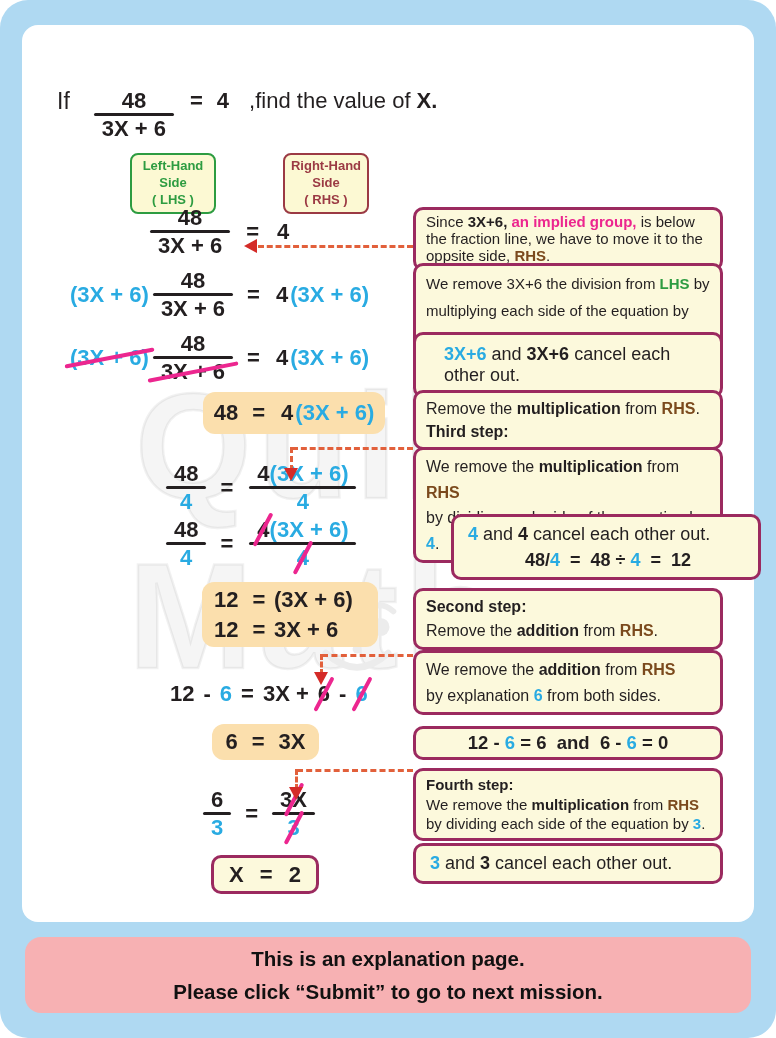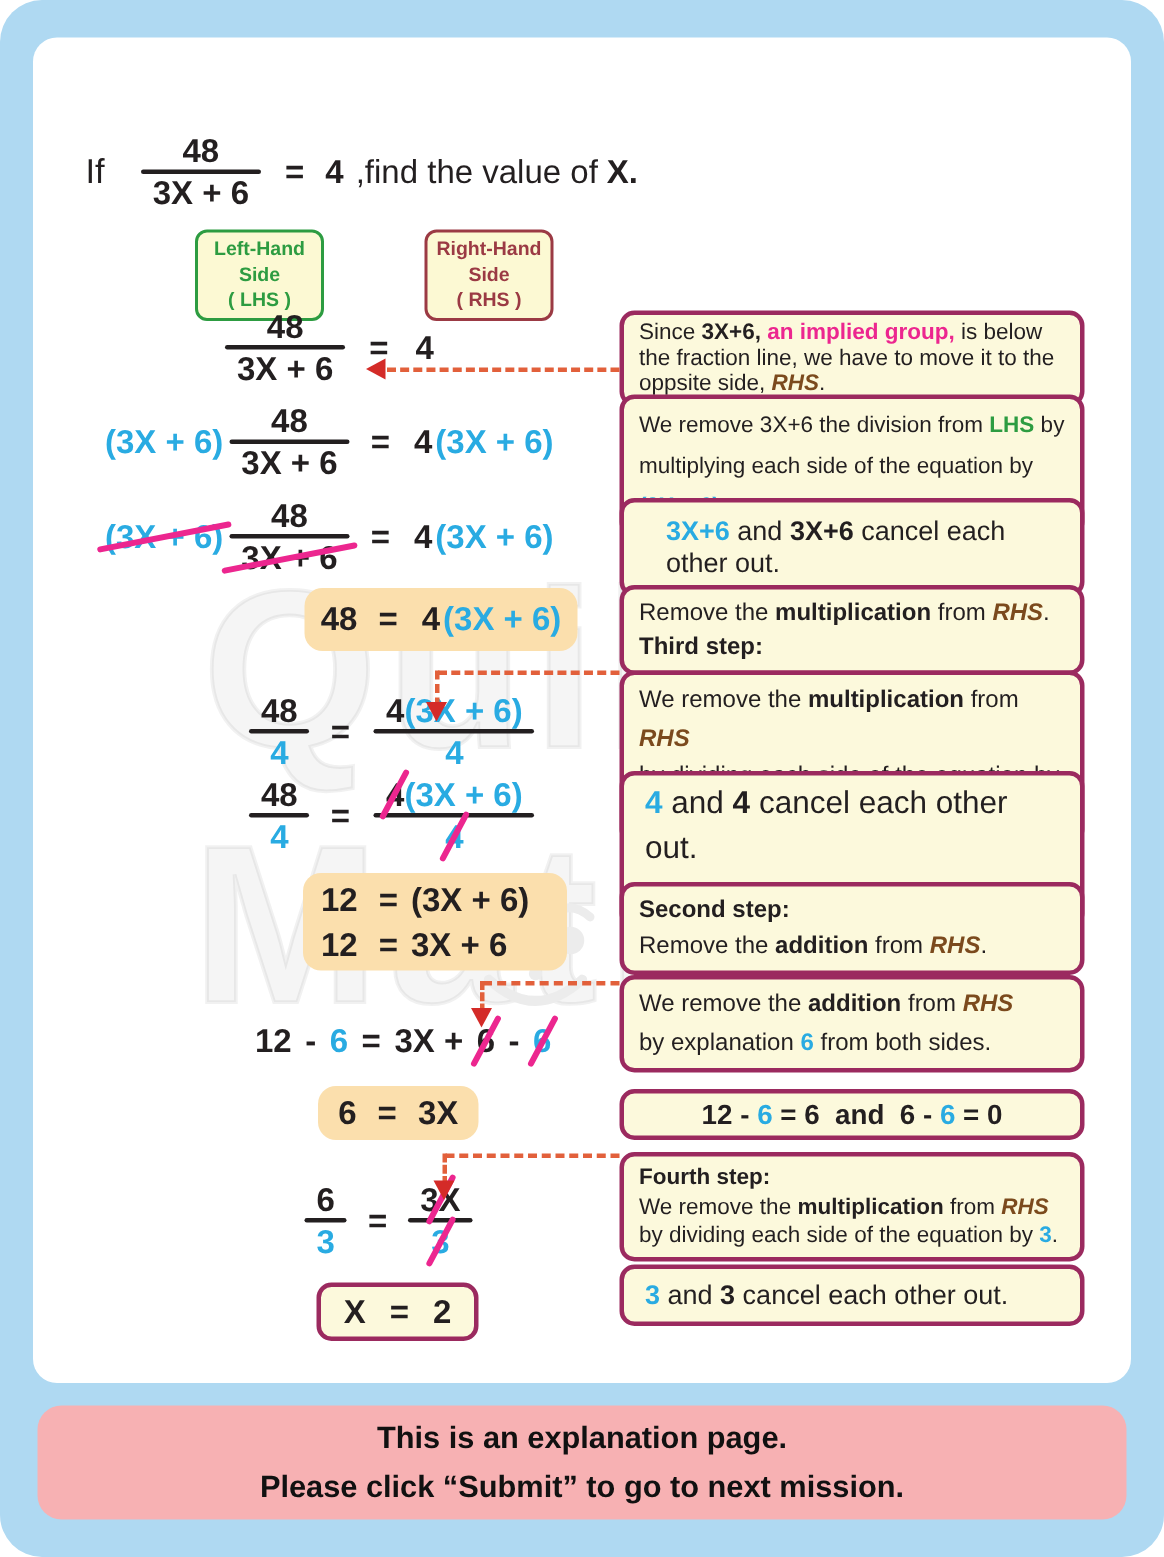--- a/index.html
+++ b/index.html
@@ -6,33 +6,33 @@
   .stage{position:relative;width:776px;height:1038px;background:#AFD9F2;border-radius:28px;
          overflow:hidden;font-family:"Liberation Sans",sans-serif;color:#231F20;}
   .panel{position:absolute;left:22px;top:25px;width:732px;height:897px;background:#ffffff;border-radius:16px;}
 
   
   .banner{position:absolute;left:36px;top:35px;width:704px;height:46px;background:#F6BBBC;border-radius:20px;
           display:flex;align-items:center;justify-content:center;}
   .banner .title{font-size:29px;font-weight:bold;color:#A4485C;letter-spacing:.5px;}
 
   
-  .problem{position:absolute;left:57px;top:88px;display:flex;align-items:center;font-size:22px;}
+  .problem{position:absolute;left:57px;top:88px;display:flex;font-size:22px;}
   .problem .if{font-size:23px;}
   .problem .bold{font-weight:bold;}
 
   
   .frac{display:inline-flex;flex-direction:column;align-items:center;font-weight:bold;line-height:1.05;}
   .frac .fnum,.frac .fden{padding:1px 8px;white-space:nowrap;}
   .frac .fbar{align-self:stretch;height:3px;background:#231F20;border-radius:2px;}
 
   
   .eq{position:absolute;display:flex;align-items:center;font-weight:bold;font-size:22px;white-space:nowrap;}
   .blue{color:#29ABE2;}
-  .ml2{margin-left:2px}.ml4{margin-left:4px}.ml6{margin-left:6px}.ml8{margin-left:8px}.ml14{margin-left:14px}.ml16{margin-left:16px}.ml18{margin-left:18px}.ml24{margin-left:24px}
+  .ml2{margin-left:2px}.ml4{margin-left:4px}.ml6{margin-left:6px}.ml8{margin-left:20px}.ml14{margin-left:14px}.ml16{margin-left:16px}.ml18{margin-left:18px}.ml24{margin-left:24px}
 
   #r1{left:150px;top:205px;}
   #r2{left:70px;top:268px;}
   #r3{left:70px;top:331px;}
   #r5{left:166px;top:461px;}
   #r6{left:166px;top:517px;}
   #r8{left:170px;top:681px;gap:9px;}
   #r10{left:203px;top:787px;}
 
   
@@ -62,28 +62,28 @@
   #lhsTag{left:130px;border:2.5px solid #2D9C41;color:#2D9C41;}
   #rhsTag{left:283px;border:2.5px solid #9B3A44;color:#9B3A44;}
 
   
   .xbox{position:absolute;left:413px;width:310px;background:#FCF9DC;border:3px solid #9B2A5F;border-radius:10px;
         padding:4px 10px;box-sizing:border-box;}
   .sg-p{font-weight:normal;text-align:center;}
   .sg-b{font-weight:bold;}
   .sg-blue{color:#29ABE2;font-weight:bold;}
   .sg-green{color:#2D9C41;font-weight:bold;}
-  .sg-brown{color:#7B4A1D;font-weight:bold;font-style:italic;}
+  .sg-brown{color:#7B4A1D;font-weight:bold;}
   .sg-pink{color:#EC268F;font-weight:bold;}
   #b1{top:207px;font-size:15px;line-height:1.14;padding-top:3px;}
   #b2{top:263px;font-size:15px;line-height:1.8;}
   #b3{top:332px;font-size:18px;padding:9px 28px;}
   #b4{top:390px;font-size:16px;line-height:1.45;}
   #b5{top:447px;font-size:16px;line-height:1.6;}
-  #b6{top:514px;font-size:21px;line-height:1.45;padding-left:14px;}
+  #b6{top:514px;font-size:18px;line-height:1.45;padding-left:14px;margin-left:38px;}
   #b7{top:588px;font-size:16px;line-height:1.5;}
   #b8{top:650px;font-size:16px;line-height:1.6;}
   #b9{top:726px;font-size:18.5px;padding:3px 8px;}
   #b10{top:768px;font-size:15px;line-height:1.3;}
   #b11{top:843px;font-size:18px;line-height:1.5;padding-left:14px;}
 
   
   .dash-h{position:absolute;height:0;border-top:3px dashed #E2603B;}
   .dash-v{position:absolute;width:0;border-left:3px dashed #E2603B;}
   .tri-left{position:absolute;width:0;height:0;border-top:7px solid transparent;border-bottom:7px solid transparent;border-right:13px solid #D42B28;}

